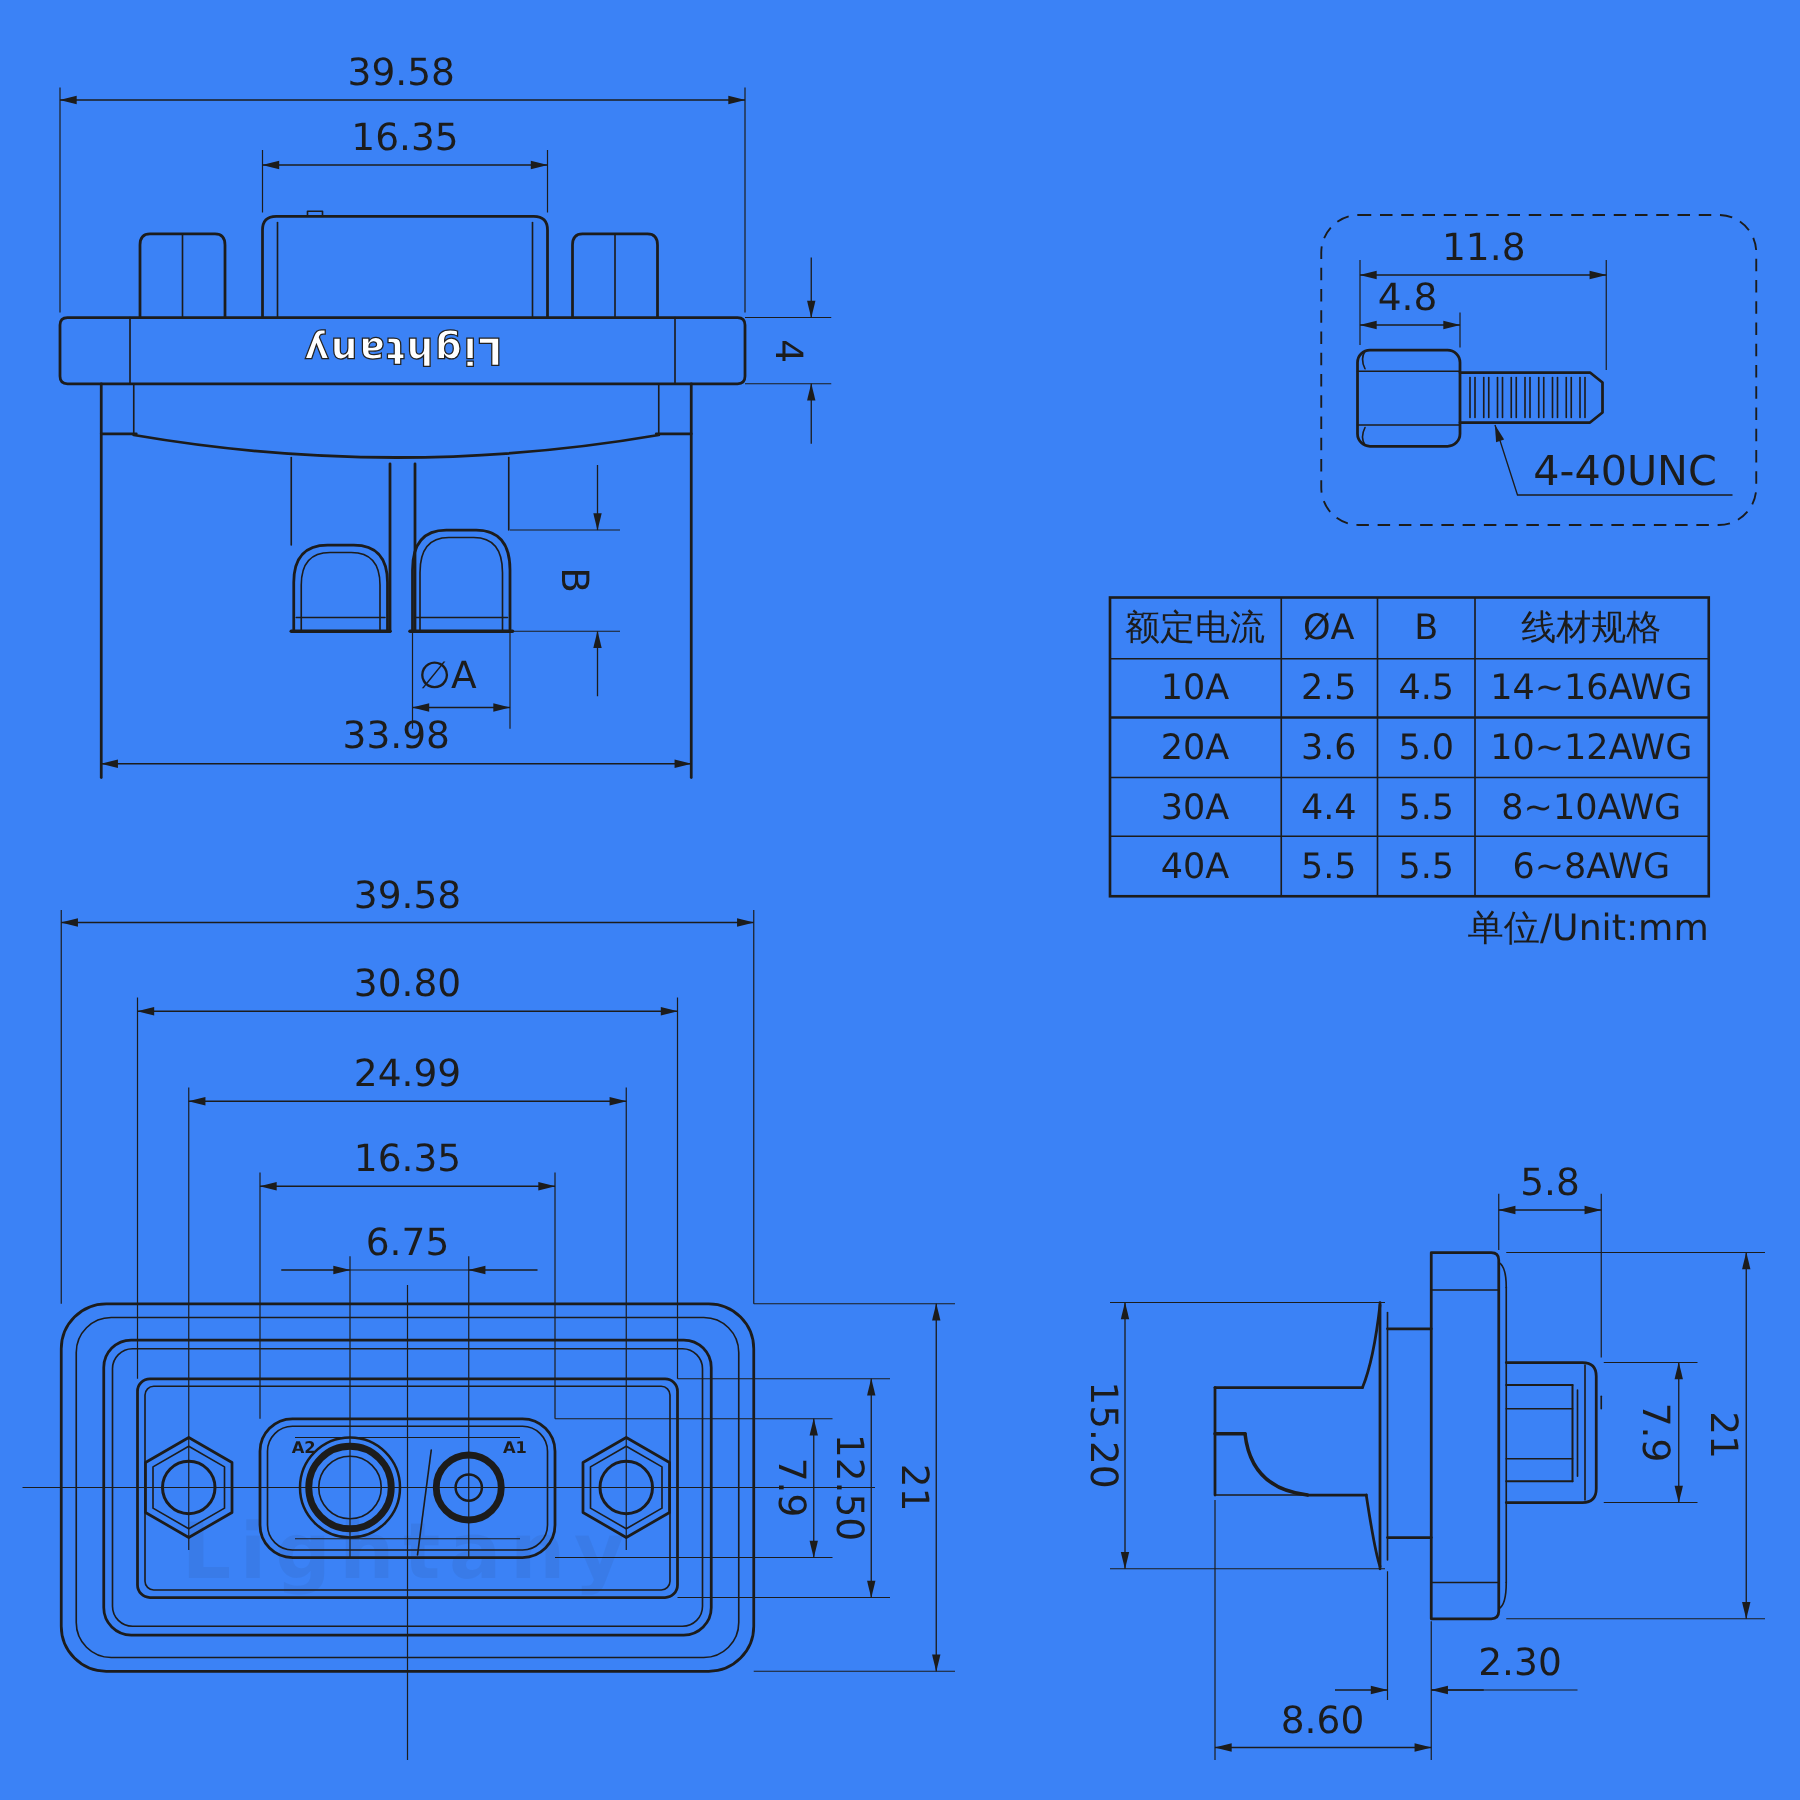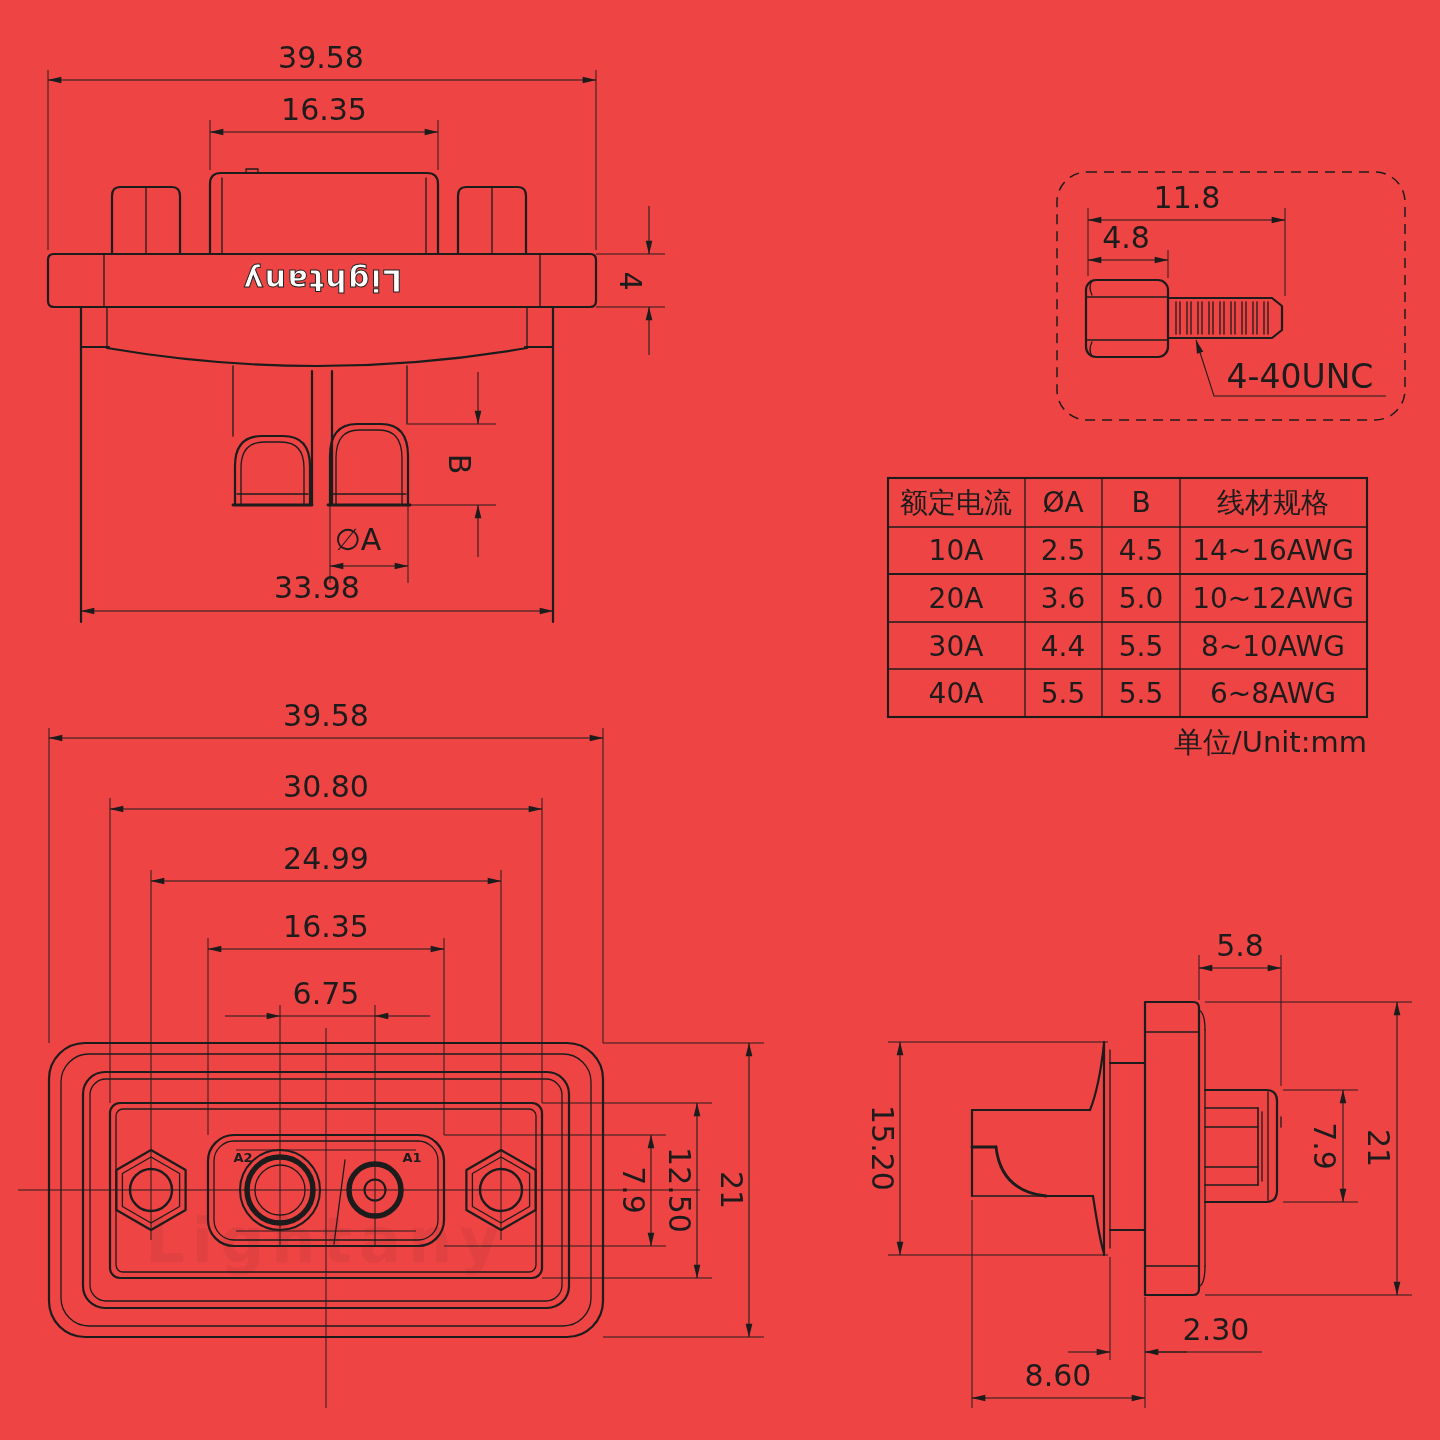--- a/index.html
+++ b/index.html
@@ -1,16 +1,16 @@
 <!DOCTYPE html>
 <html><head>
 <meta charset="utf-8">
 <style>
   html,body{margin:0;padding:0;background:#ffffff}
-  .canvas{position:relative;width:1440px;height:1440px;background:#ef4444;overflow:hidden}
+  .canvas{position:relative;width:1440px;height:1440px;background:#3b82f6;overflow:hidden}
   svg{display:block}
   .o2{fill:none;stroke:#1c1c1c;stroke-width:2.2;stroke-linecap:round;stroke-linejoin:round}
   .o3{fill:none;stroke:#1c1c1c;stroke-width:2.8;stroke-linecap:round;stroke-linejoin:round}
   .o1{fill:none;stroke:#1c1c1c;stroke-width:1.3;stroke-linecap:round;stroke-linejoin:round}
   .th{fill:none;stroke:#1c1c1c;stroke-width:1.6;stroke-linecap:round;stroke-linejoin:round}
   .d{fill:none;stroke:#1c1c1c;stroke-width:1.05}
   .x{fill:none;stroke:#1c1c1c;stroke-width:0.95}
   .dash{fill:none;stroke:#1c1c1c;stroke-width:1.5;stroke-dasharray:10 7}
   .tb2{fill:none;stroke:#1c1c1c;stroke-width:2.1}
   .tb1{fill:none;stroke:#1c1c1c;stroke-width:1.3}

